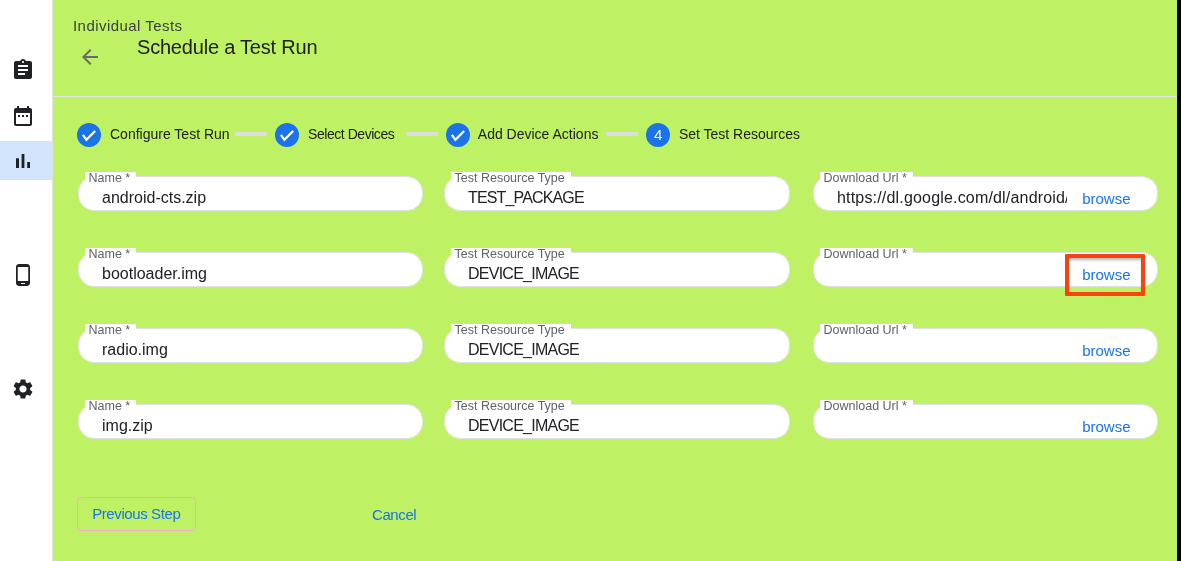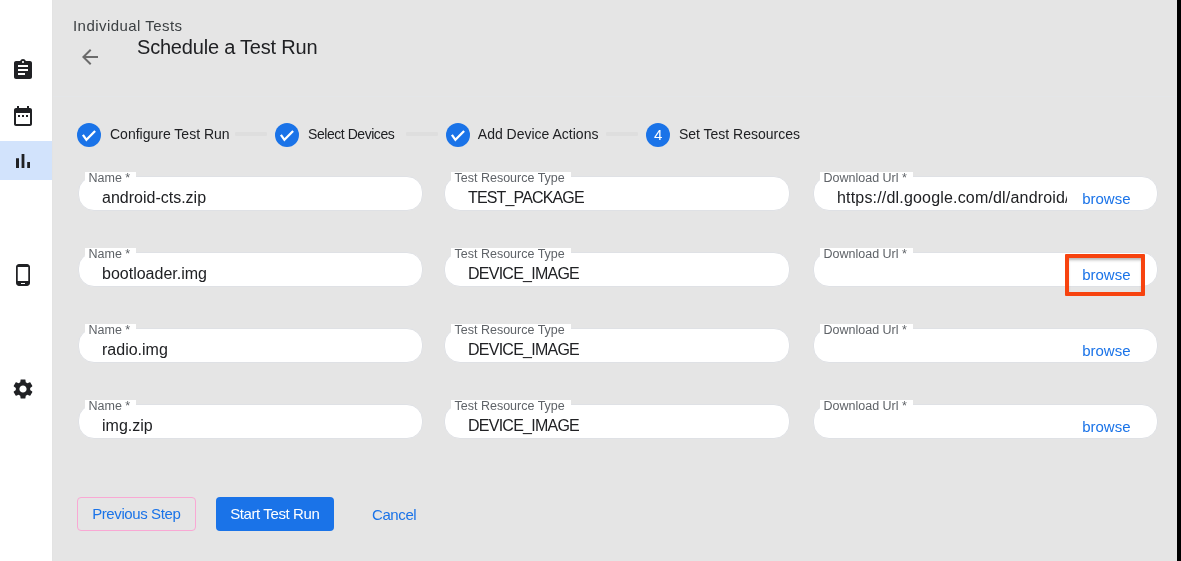--- a/index.html
+++ b/index.html
@@ -1,17 +1,17 @@
 <!DOCTYPE html>
 <html><head>
 <meta charset="utf-8">
 <style>
 * { margin:0; padding:0; box-sizing:border-box; }
 html,body { width:1181px; height:561px; background:#fff; font-family:"Liberation Sans", sans-serif; overflow:hidden; }
-#page { position:relative; width:1181px; height:561px; background:#e5e5e5; }
+#page { position:relative; width:1181px; height:561px; background:#bef264; }
 
 #sidebar { position:absolute; left:0; top:0; width:53px; height:561px; background:#fff; border-right:1px solid #e3e3e3; }
 #activebg { position:absolute; left:0; top:141px; width:52px; height:39px; background:#d2e3fc; }
 .navicon { position:absolute; left:11px; width:24px; height:24px; }
 
 #crumb { position:absolute; left:73px; top:17.9px; font-size:15px; line-height:1; color:#3c4043; letter-spacing:0.45px; }
 #backarrow { position:absolute; left:78px; top:45px; width:24px; height:24px; }
 #title { position:absolute; left:137px; top:37px; font-size:20px; line-height:1; color:#202124; letter-spacing:-0.2px; }
 #divider { position:absolute; left:53px; top:95.6px; width:1124px; height:1px; background:#e4e6e8; }
 
@@ -142,17 +142,16 @@
       <div class="fval" style="letter-spacing:-0.75px">DEVICE_IMAGE</div>
     </div>
   <div class="field c3 r4">
       <div class="flabel">Download Url *</div>
       <div class="browse">browse</div>
     </div>
 
   <div id="redbox"></div>
 
   <div class="btn" id="btnprev">Previous Step</div>
-  <div class="btn" id="btnstart">Start Test Run</div>
   <div id="btncancel">Cancel</div>
 
   <div id="blackstrip"></div>
 </div>
 
 </body></html>

